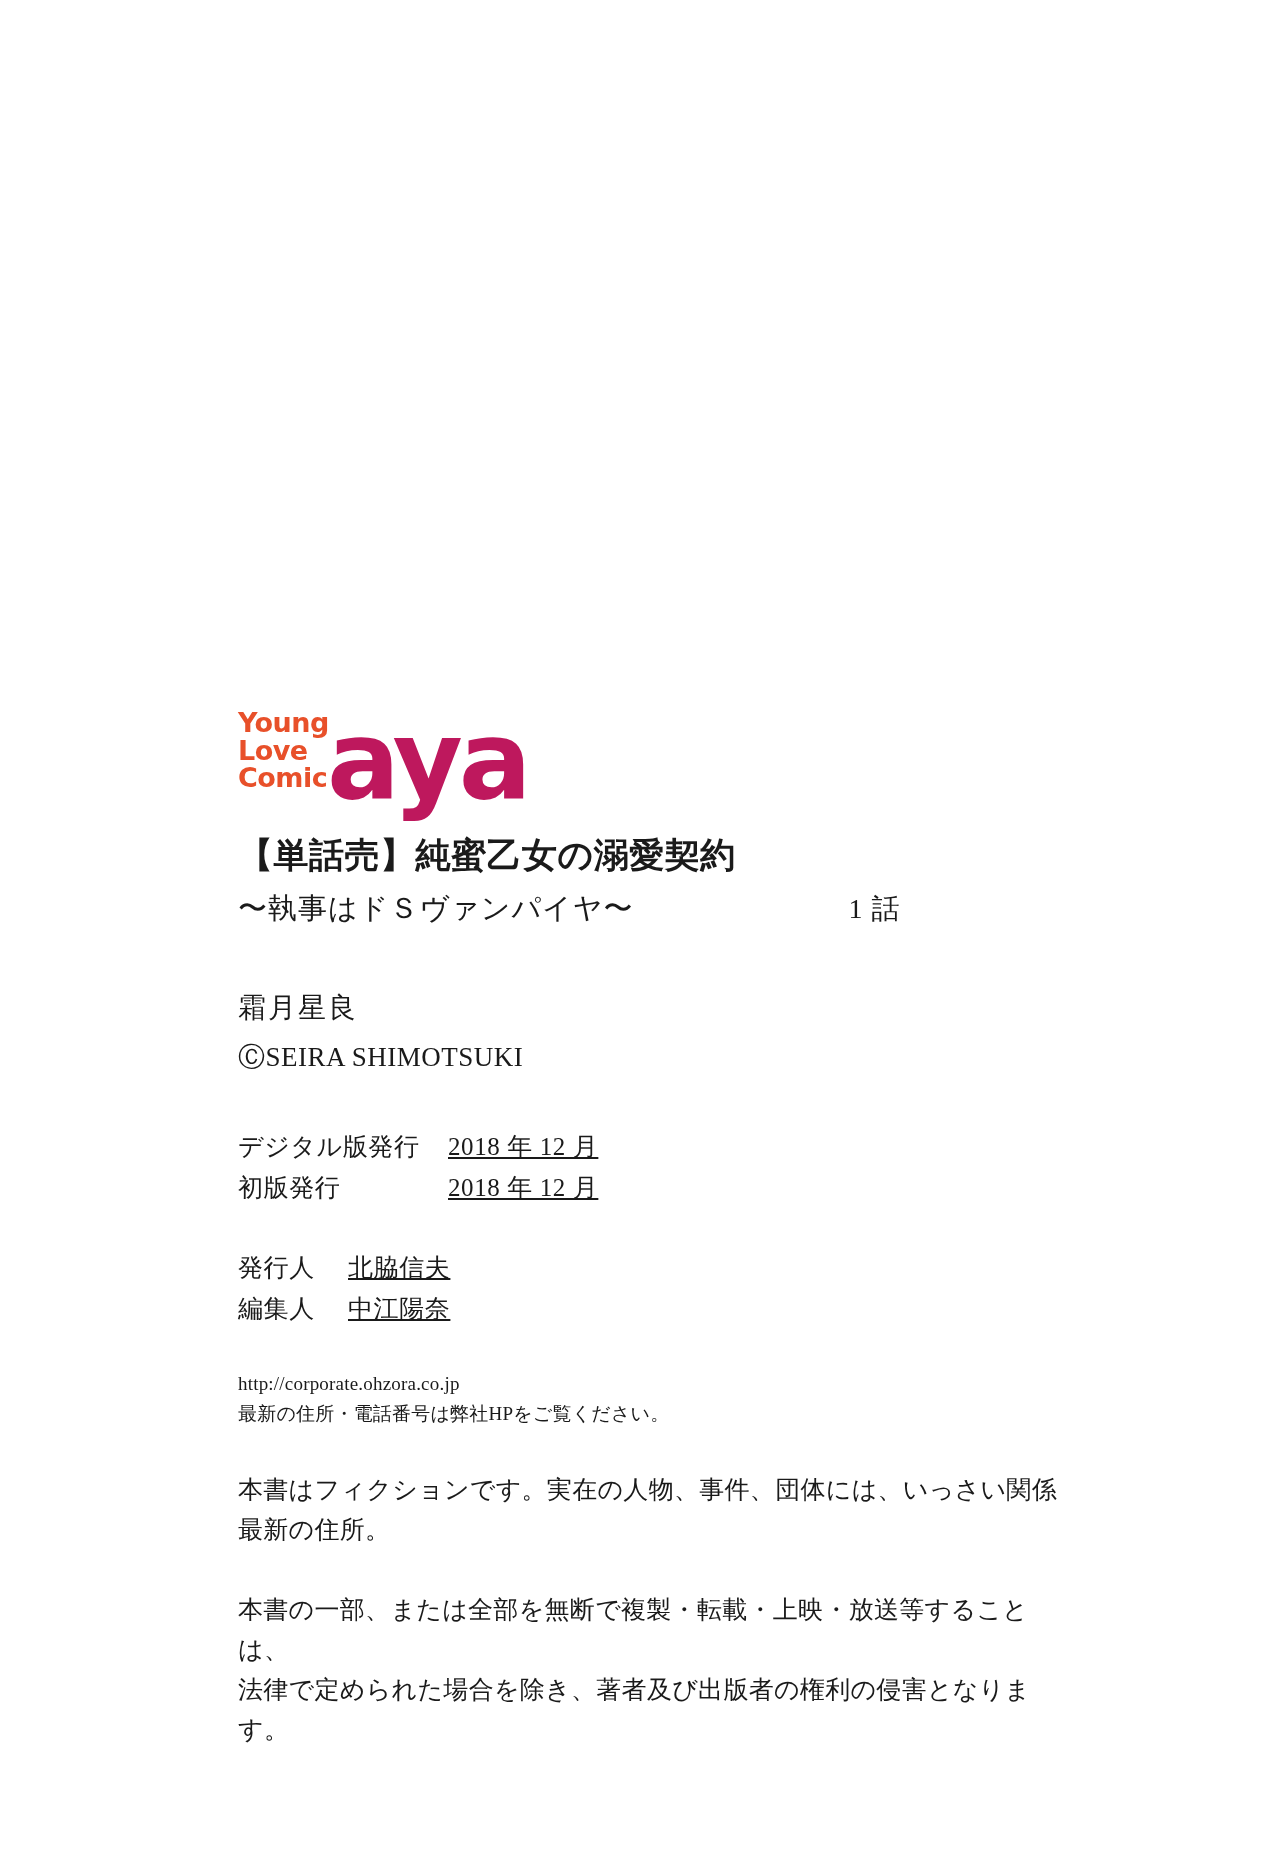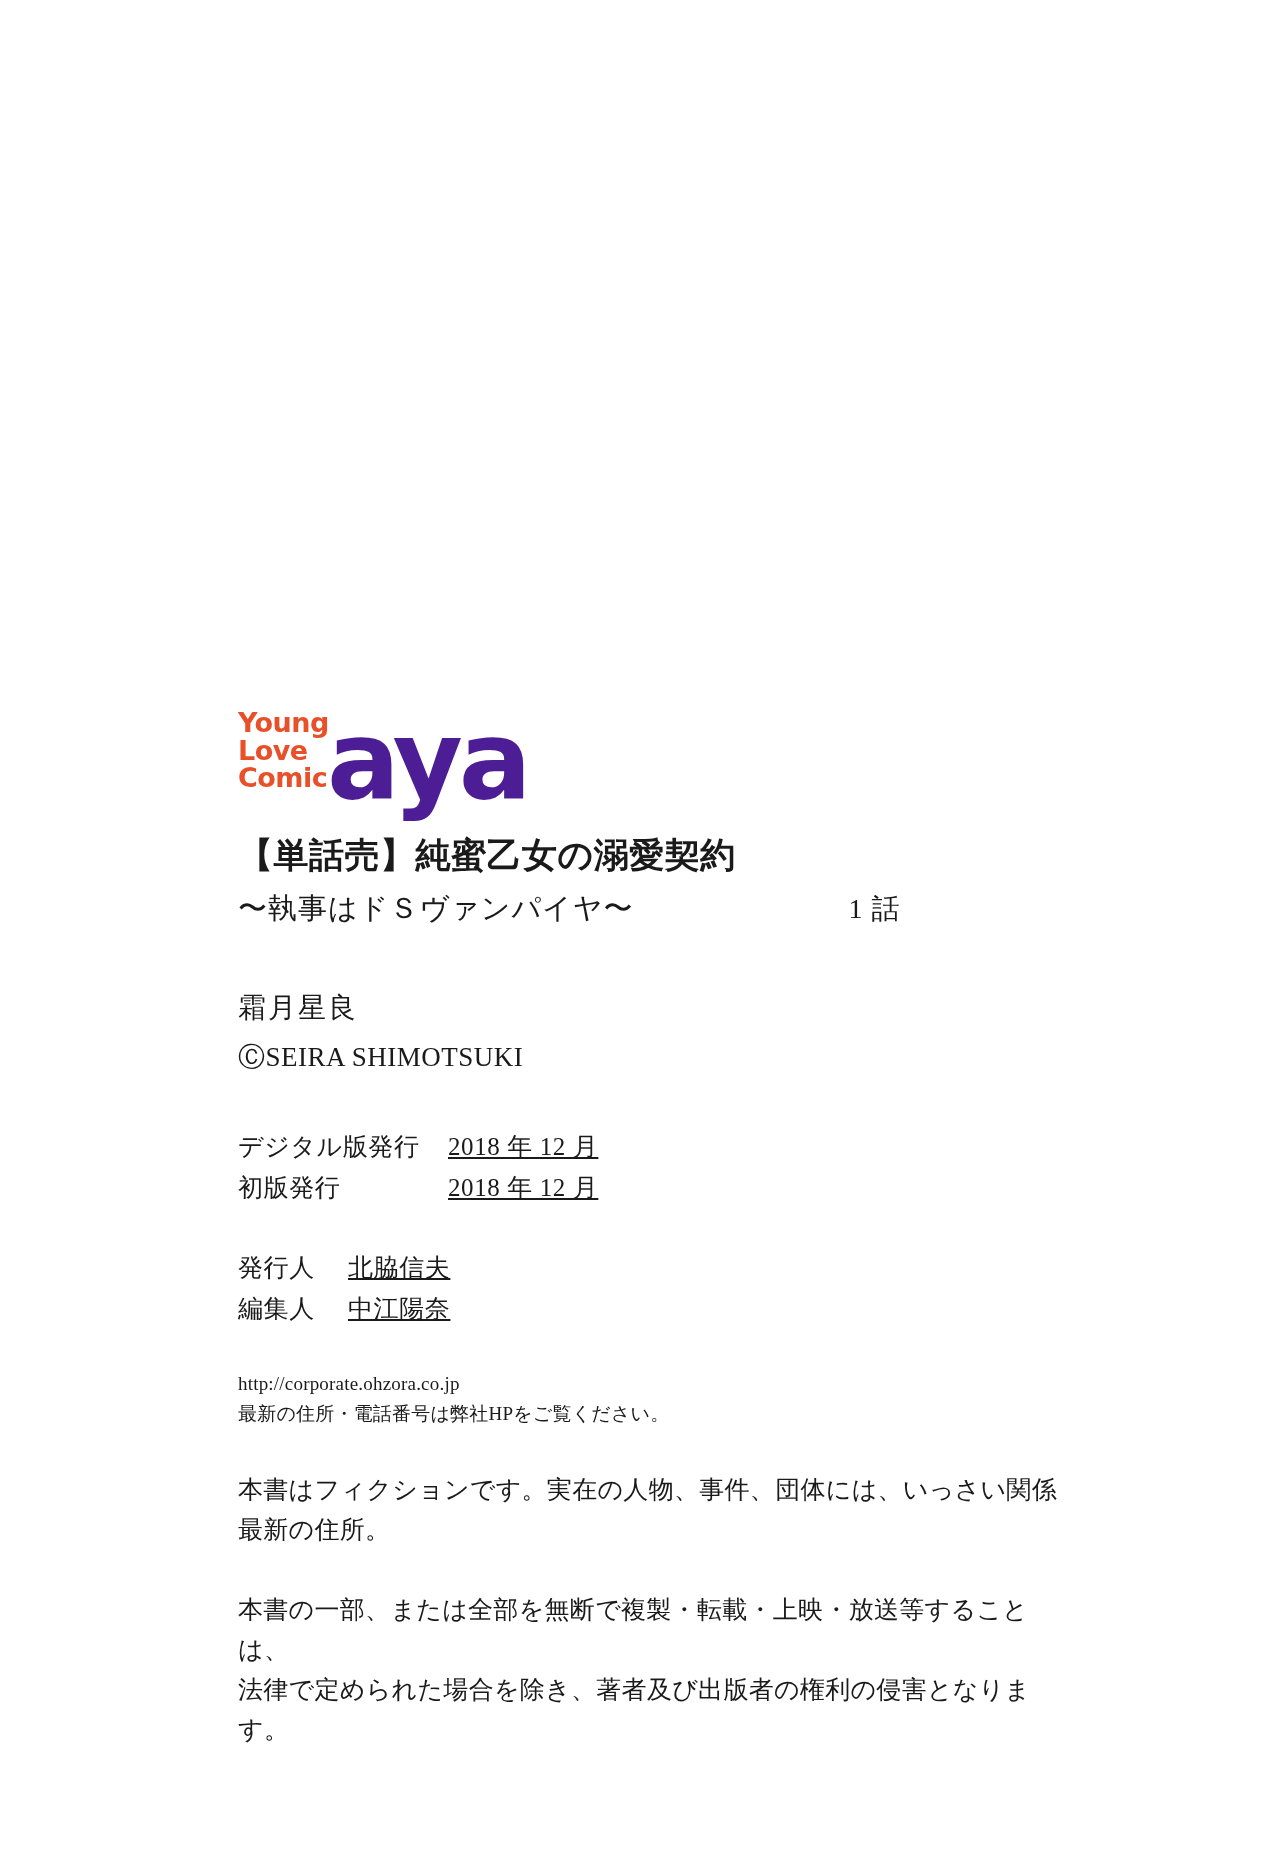--- a/index.html
+++ b/index.html
@@ -48,21 +48,21 @@
     font-weight: bold;
     font-size: 27px;
     color: #e8502a;
     letter-spacing: -0.5px;
   }
   .logo-aya {
     font-family: "DejaVu Sans", sans-serif;
     font-weight: bold;
     font-size: 108px;
     line-height: 0.82;
-    color: #4c1d95;
+    color: #be185d;
     letter-spacing: -4px;
     margin-left: -2px;
     position: relative;
     top: 8px;
   }
 
   
   .title-main {
     font-size: 35px;
     font-weight: bold;

